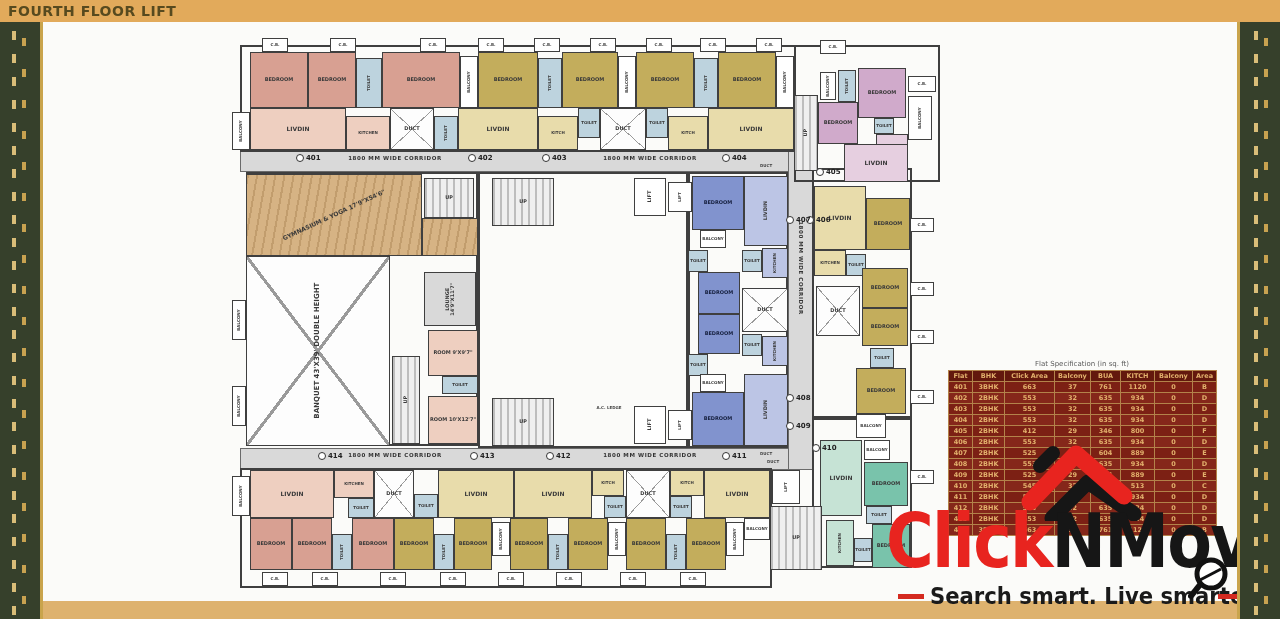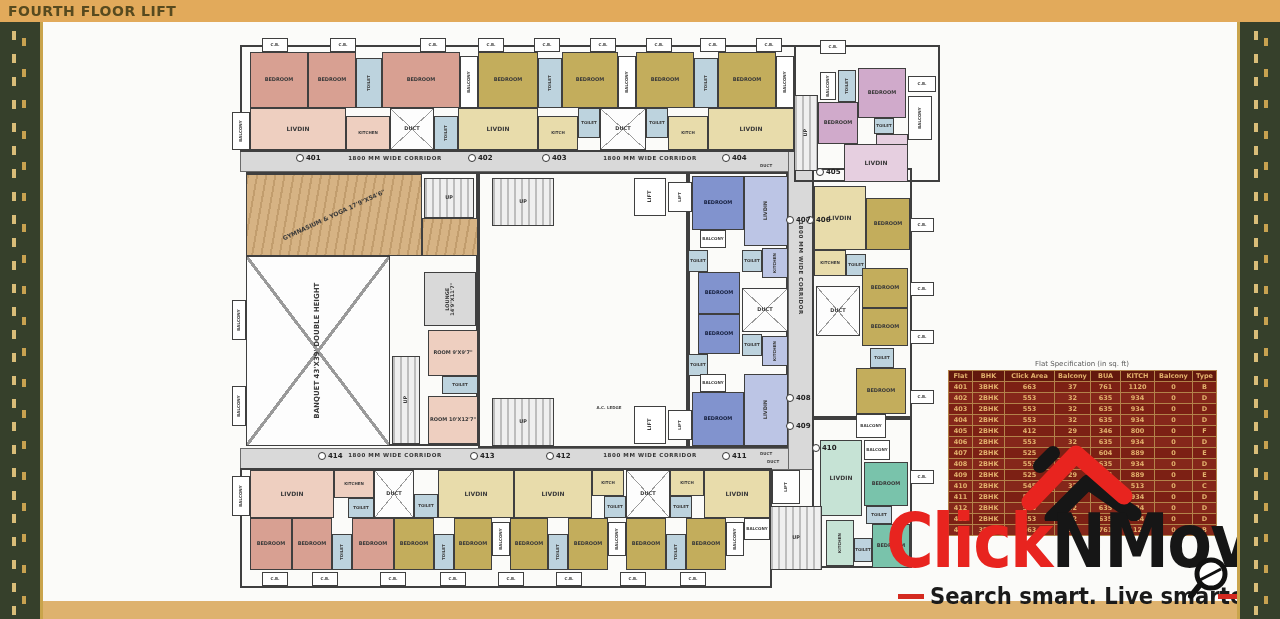--- a/index.html
+++ b/index.html
@@ -597,21 +597,21 @@
     </colgroup>
     <thead>
         <tr>
           <th>Flat</th>
           <th>BHK</th>
           <th>Click Area</th>
           <th>Balcony</th>
           <th>BUA</th>
           <th>KITCH</th>
           <th>Balcony</th>
-          <th>Type</th>
+          <th>Area</th>
         </tr>
       </thead>
     <tbody>
         <tr>
           <td>401</td>
           <td>3BHK</td>
           <td>663</td>
           <td>37</td>
           <td>761</td>
           <td>1120</td>

